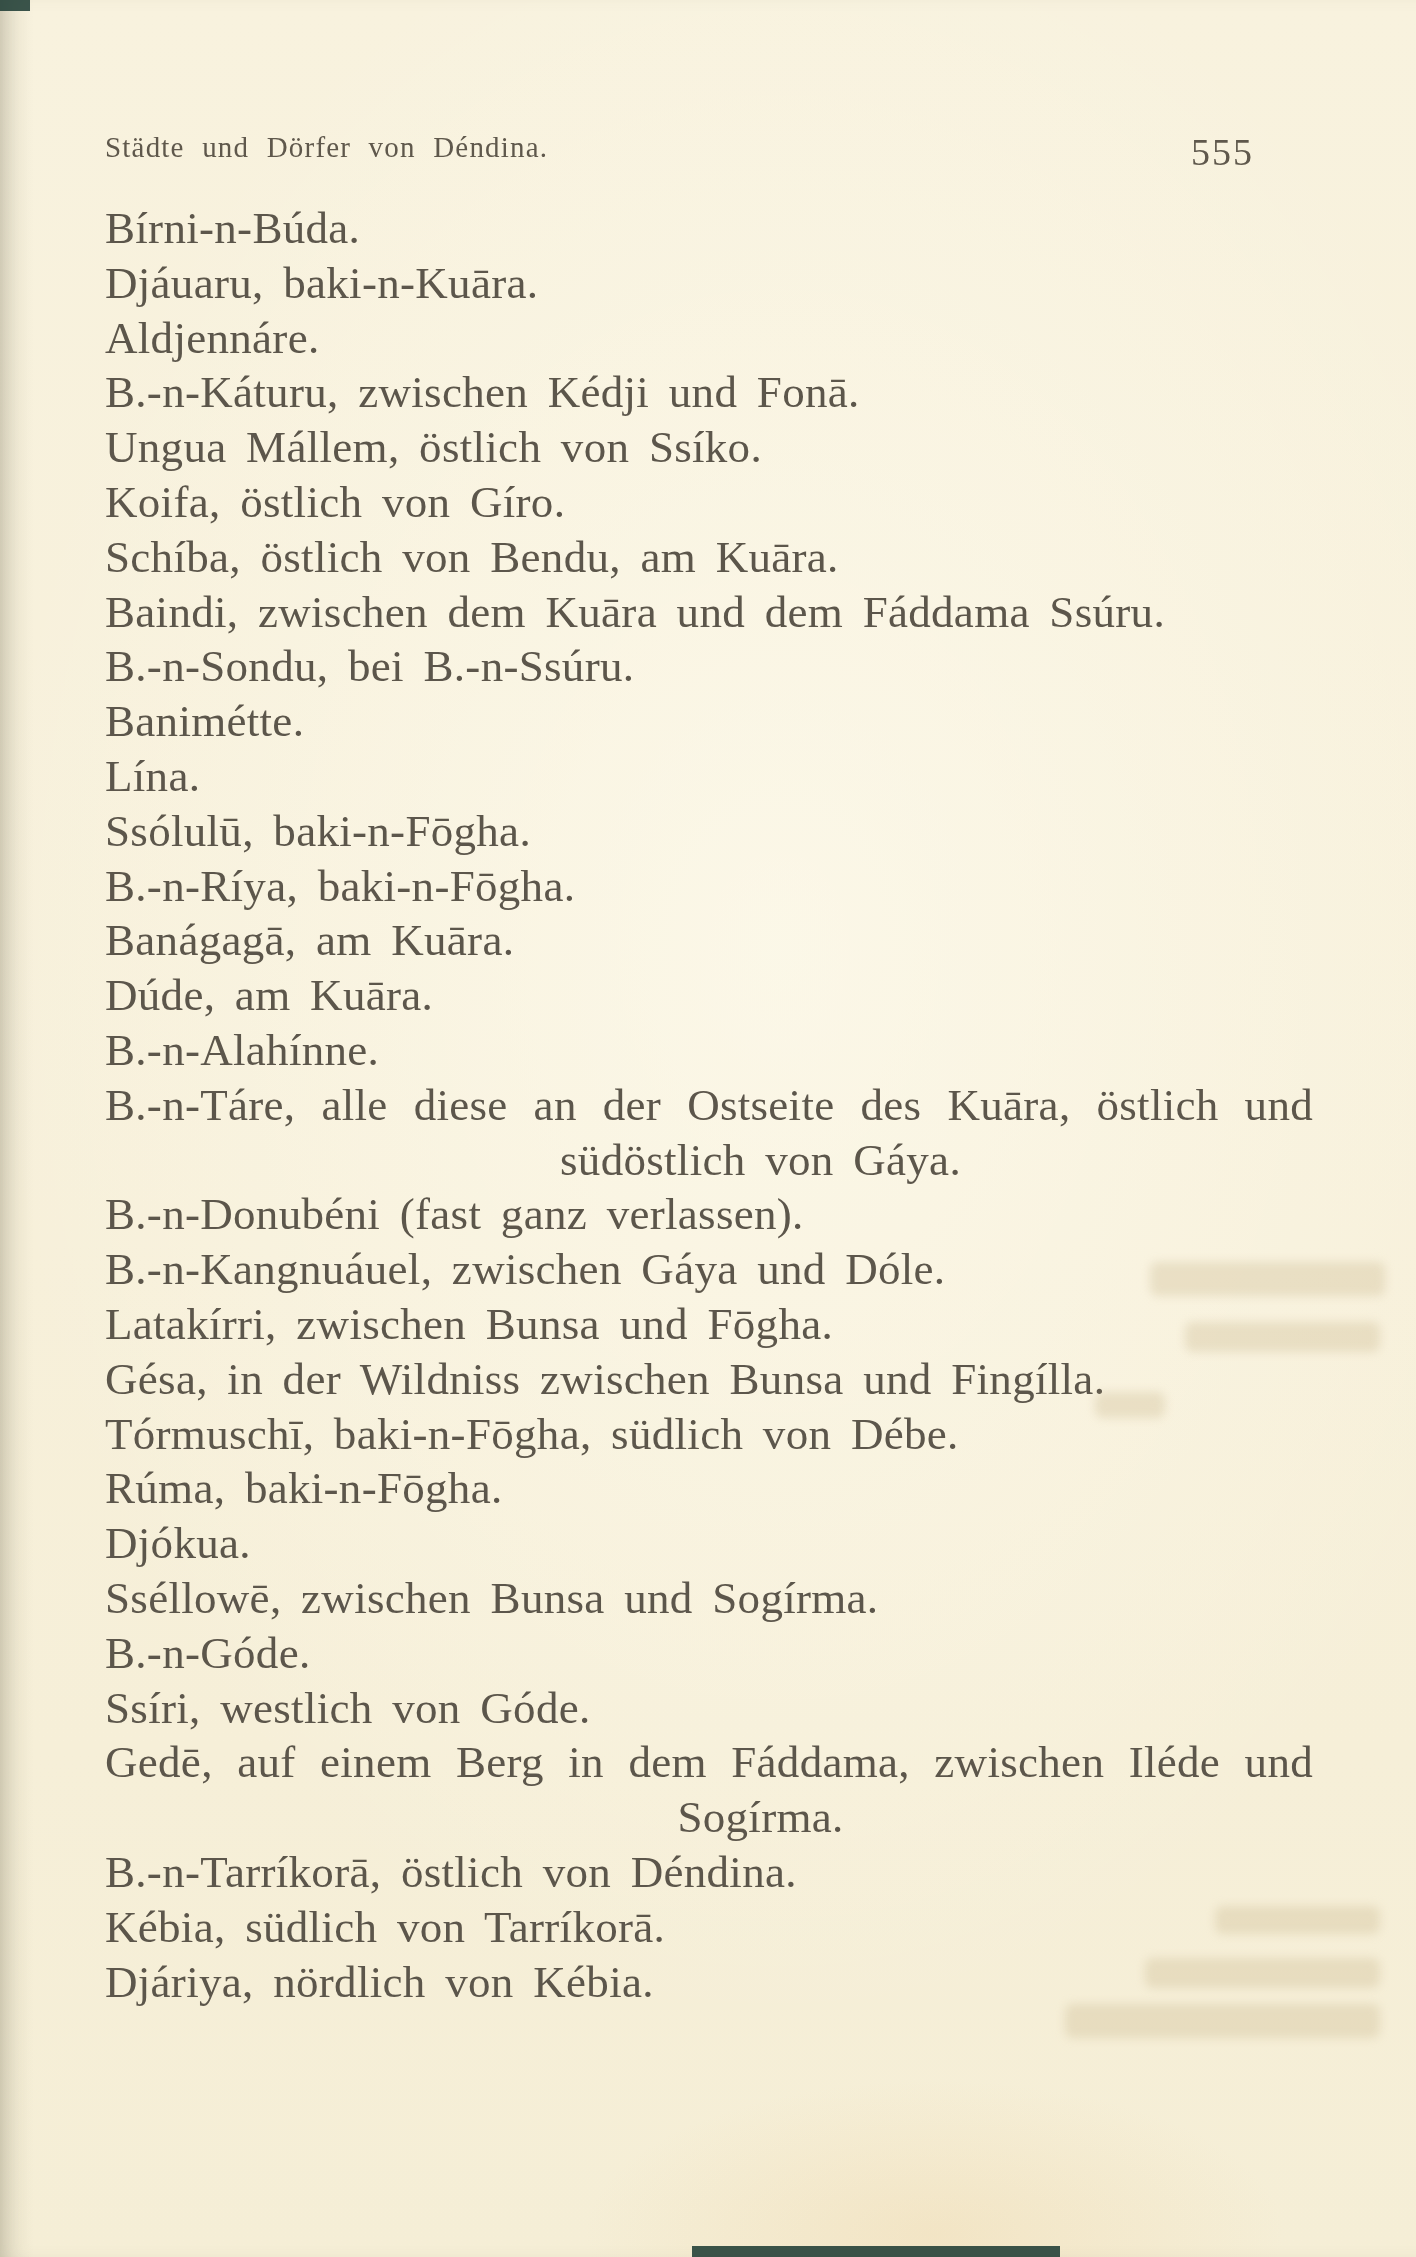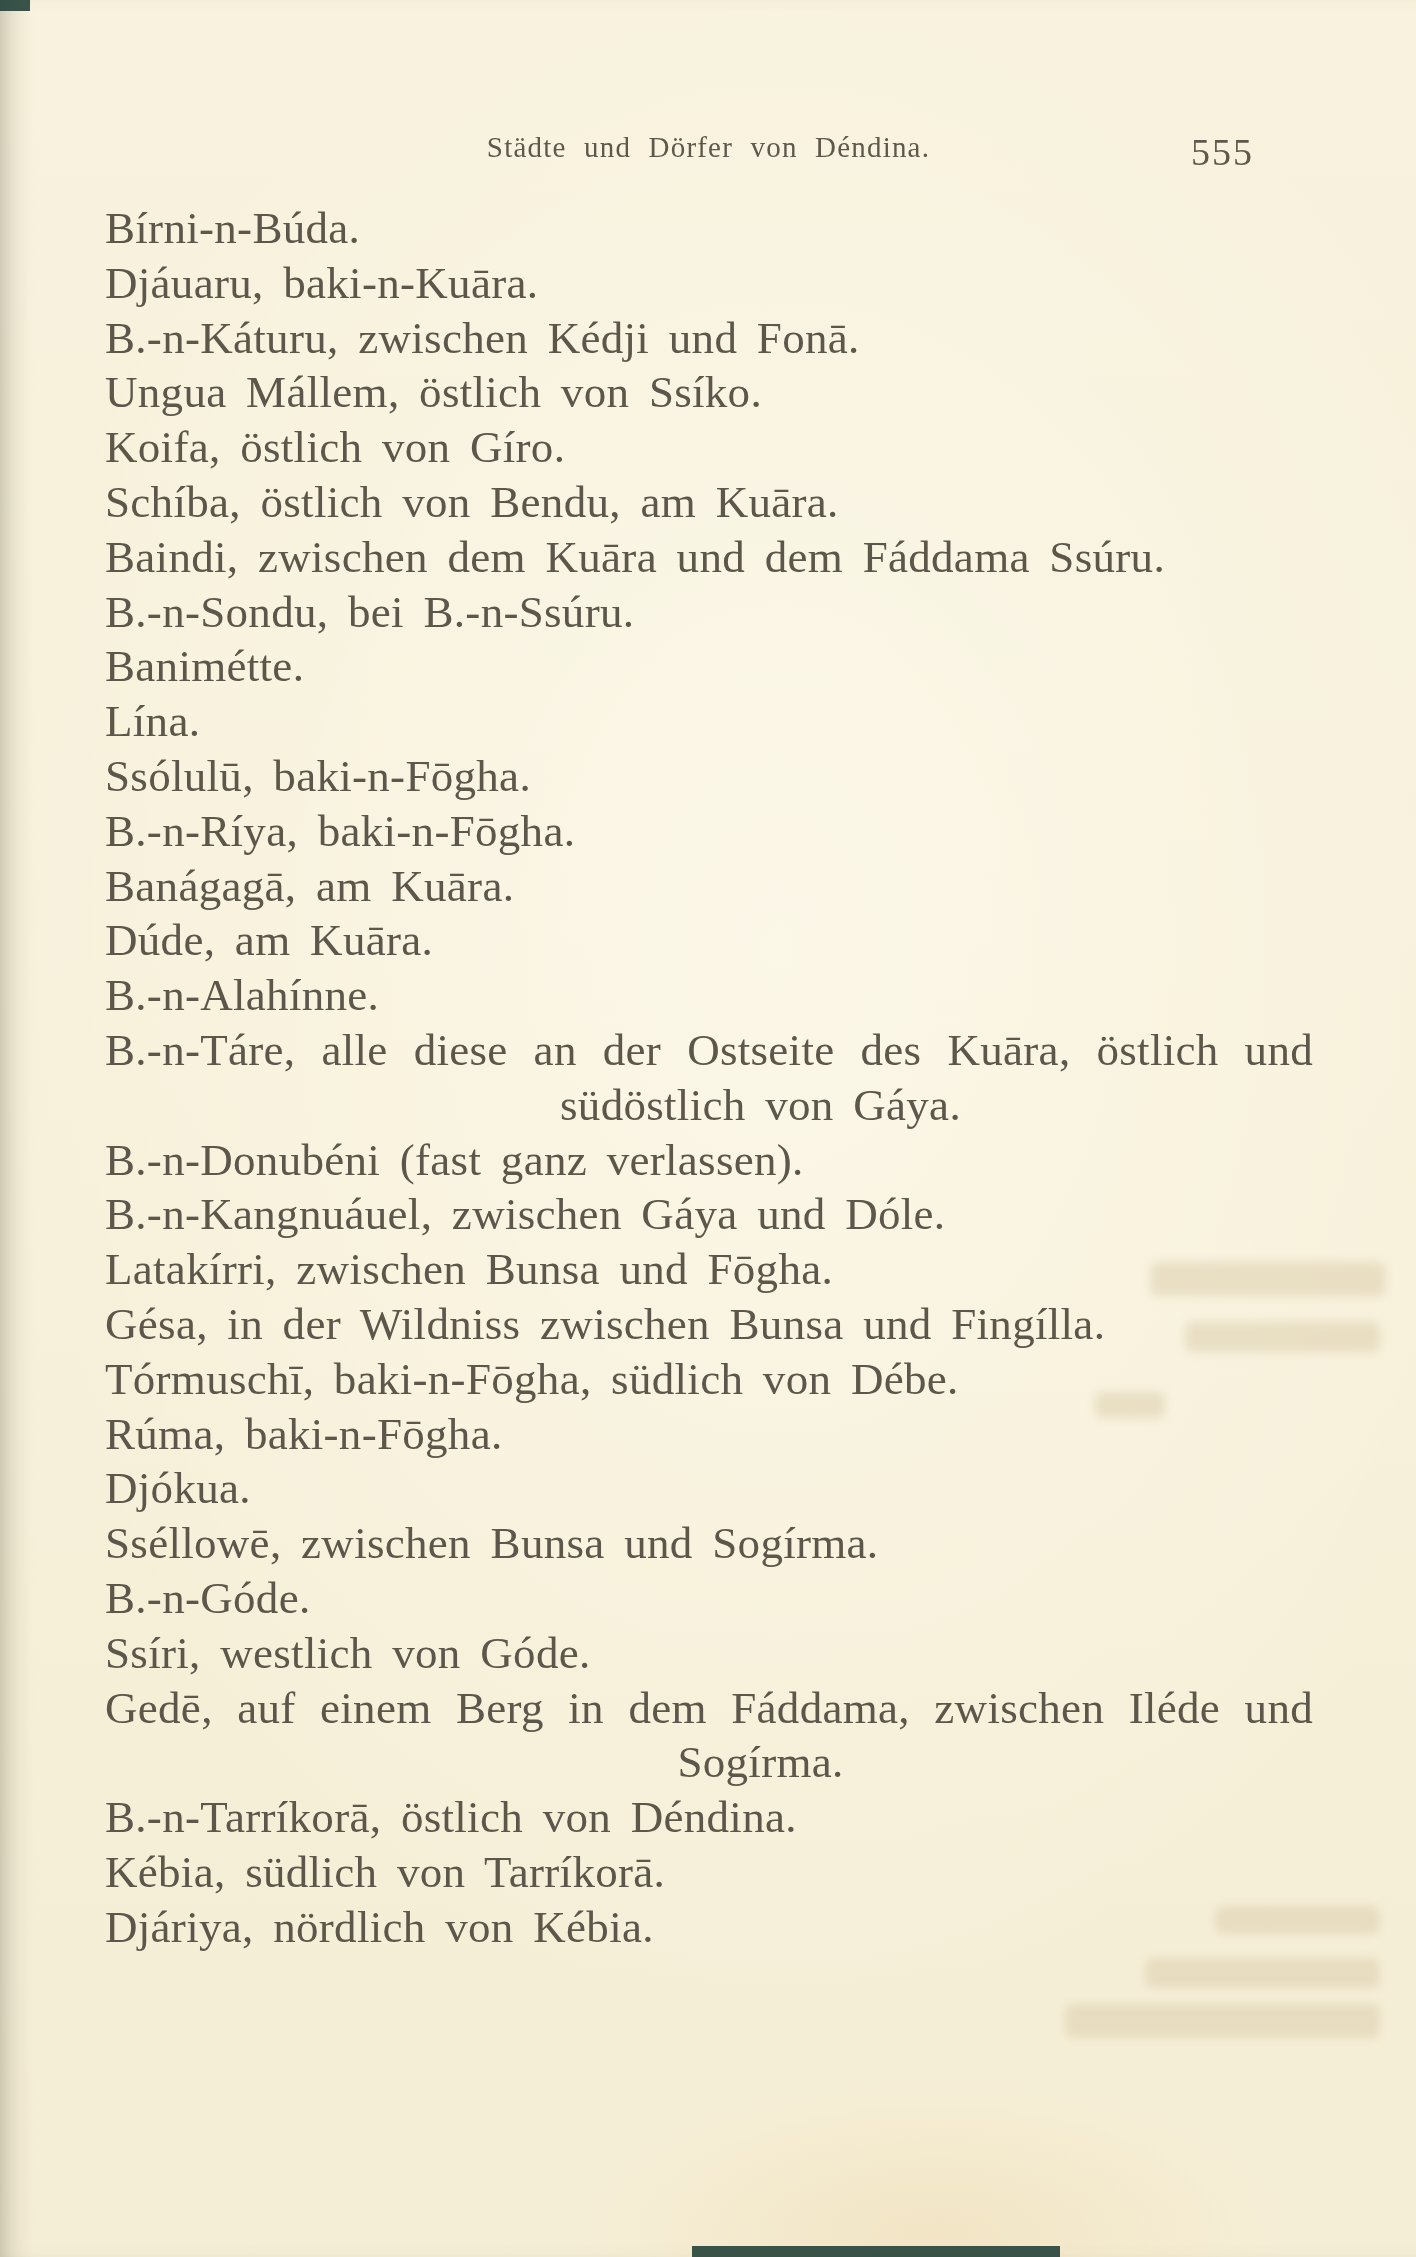--- a/index.html
+++ b/index.html
@@ -21,21 +21,20 @@
   .running-head {
     position: absolute;
     left: 105px;
     top: 131px;
     width: 1207px;
     height: 42px;
   }
   .head-title {
     position: absolute;
     left: 0; right: 0;
-    text-align: center;
     font-size: 29px;
     letter-spacing: 1.2px;
     word-spacing: 9px;
     color: #5f584c;
     white-space: nowrap;
   }
   .folio {
     position: absolute;
     right: 58px;
     top: -1px;
@@ -95,20 +94,21 @@
 <div class="page">
 
   <header class="running-head">
     <div class="head-title">Städte und Dörfer von Déndina.</div>
     <div class="folio">555</div>
   </header>
 
   <main class="text-block" id="place-list">
       <div class="line">Bírni-n-Búda.</div>
       <div class="line">Djáuaru, baki-n-Kuāra.</div>
+      <div class="line">Aldjennáre.</div>
       <div class="line">B.-n-Káturu, zwischen Kédji und Fonā.</div>
       <div class="line">Ungua Mállem, östlich von Ssíko.</div>
       <div class="line">Koifa, östlich von Gíro.</div>
       <div class="line">Schíba, östlich von Bendu, am Kuāra.</div>
       <div class="line">Baindi, zwischen dem Kuāra und dem Fáddama Ssúru.</div>
       <div class="line">B.-n-Sondu, bei B.-n-Ssúru.</div>
       <div class="line">Banimétte.</div>
       <div class="line">Lína.</div>
       <div class="line">Ssólulū, baki-n-Fōgha.</div>
       <div class="line">B.-n-Ríya, baki-n-Fōgha.</div>

